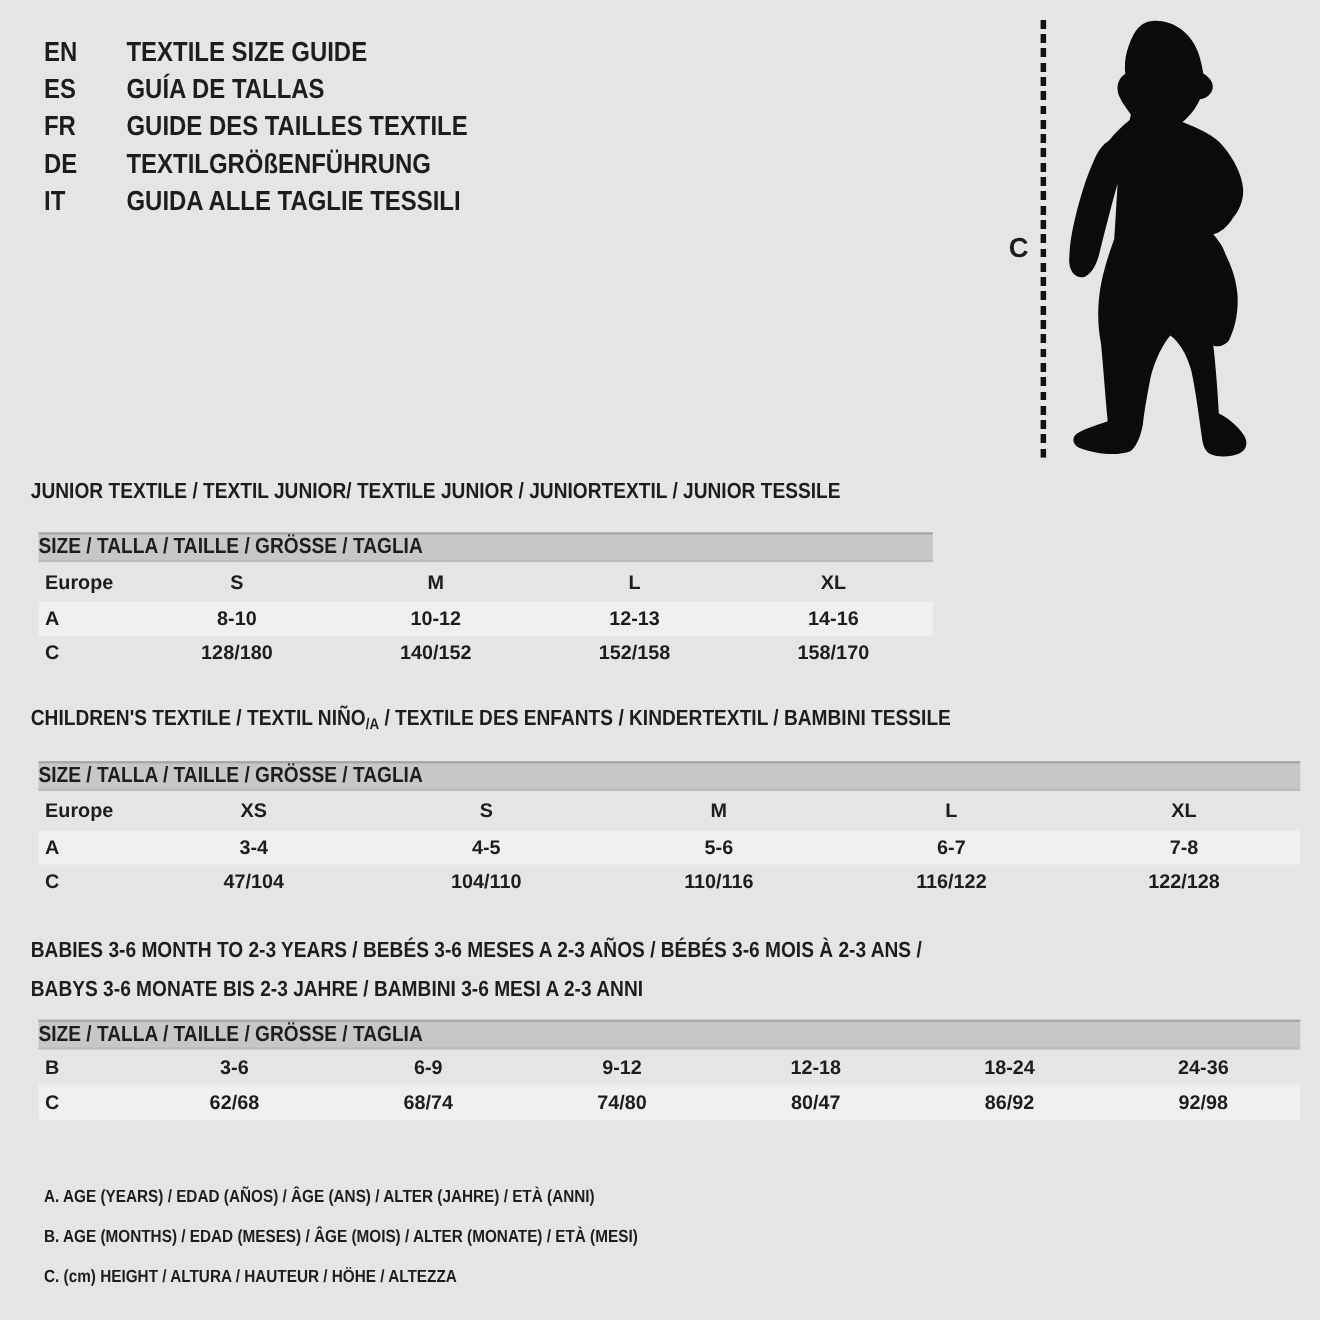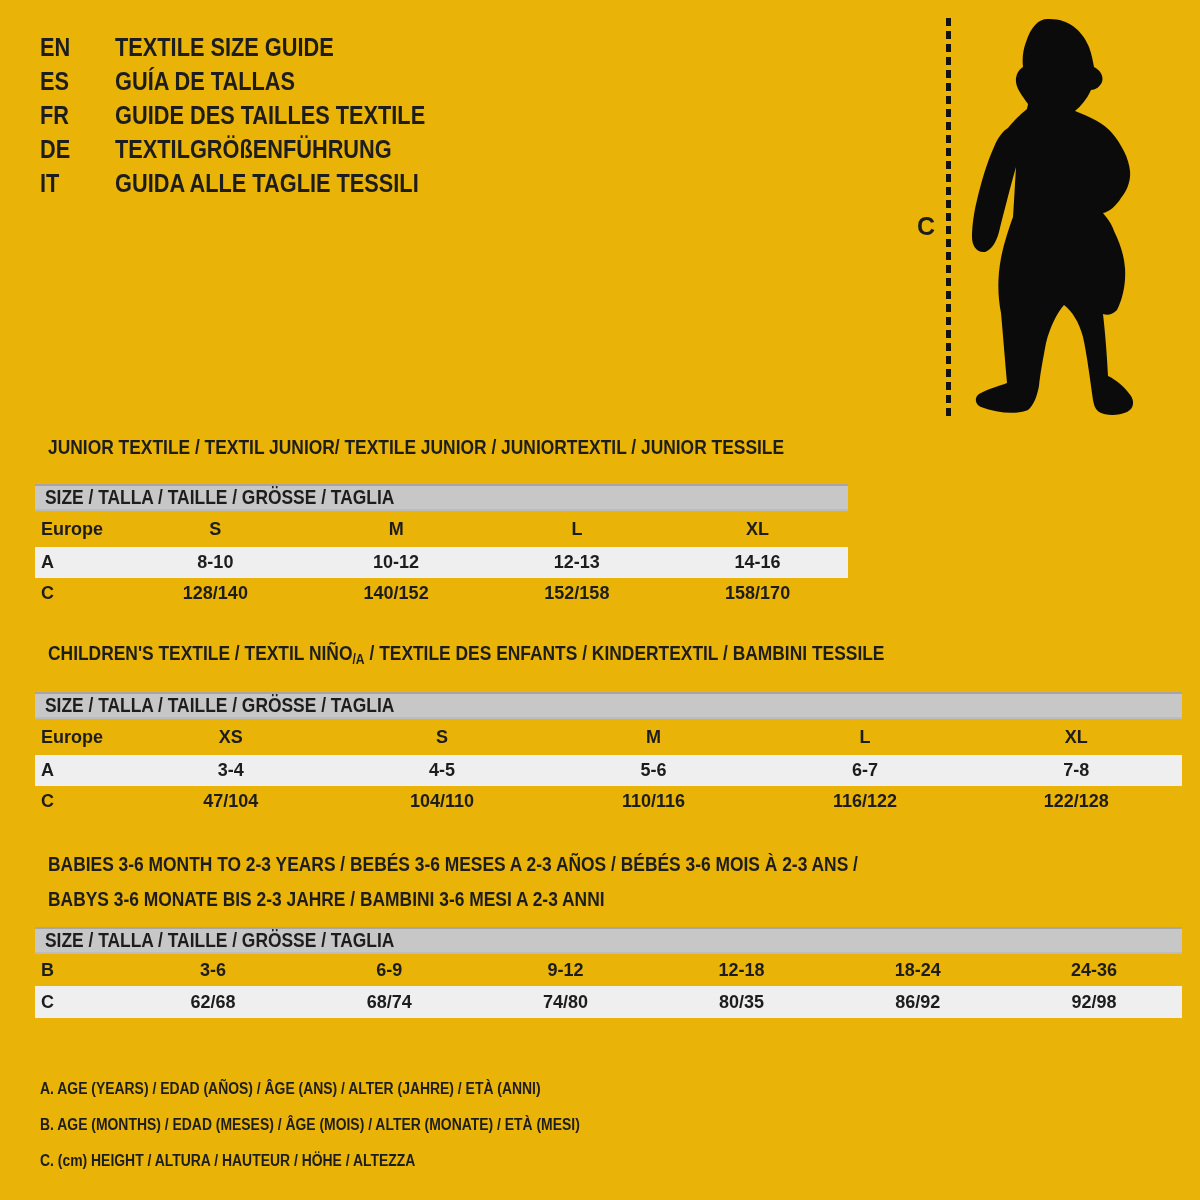--- a/index.html
+++ b/index.html
@@ -1,46 +1,46 @@
 <!DOCTYPE html>
 <html><head>
 <meta charset="utf-8">
 <style>
   html,body{margin:0;padding:0;background:#ffffff;}
   .page{
-    position:relative;width:1200px;height:1200px;background:#eab308;
+    position:relative;width:1200px;height:1200px;background:#e5e5e5;
     font-family:"Liberation Sans","DejaVu Sans",sans-serif;
     color:#1d1d1d;overflow:hidden;
   }
   .cond{display:inline-block;transform:scaleX(0.87);transform-origin:0 50%;white-space:nowrap;}
 
   
   .lang-list{position:absolute;left:40px;top:30px;}
   .lang-row{display:flex;height:34px;align-items:center;font-size:25px;font-weight:bold;}
   .lang-code{width:75px;}
   .lang-title{}
 
   
   .figure{position:absolute;left:915px;top:16px;width:250px;height:412px;}
   .c-label{position:absolute;left:2px;top:196px;font-size:25px;font-weight:bold;}
   .dash-line{position:absolute;left:31px;top:2px;width:5px;height:398px;
     background:repeating-linear-gradient(to bottom,#121212 0 8px,transparent 8px 13px);}
   .toddler{position:absolute;left:45px;top:0;width:190px;height:410px;}
 
   
-  .sec-title{position:absolute;left:48px;margin:0;font-size:20px;font-weight:bold;line-height:20px;}
+  .sec-title{position:absolute;left:28px;margin:0;font-size:20px;font-weight:bold;line-height:20px;}
   .sec-title .sub{font-size:14px;vertical-align:-4px;}
   .two-line{line-height:35px;}
 
   
   .size-table{position:absolute;left:35px;}
   .w-junior{width:813px;}
   .w-wide{width:1147px;}
   .st-head{height:27px;background:#c7c7c7;border-top:2px solid #a6a6a6;border-bottom:2px solid #bcbcbc;
-    box-sizing:border-box;display:flex;align-items:center;padding-left:10px;
+    box-sizing:border-box;display:flex;align-items:center;padding-left:0;
     font-size:20px;font-weight:bold;}
   .st-row{display:flex;align-items:center;font-size:18px;font-weight:bold;}
   .st-row.alt{background:#efefef;}
   .h36{height:36px;}
   .h31{height:31px;}
   .h32{height:32px;}
   .st-label{width:90px;padding-left:6px;box-sizing:border-box;}
   .st-cell{flex:1;text-align:center;}
 
   
@@ -122,21 +122,21 @@
     </div>
     <div class="st-row h31 alt">
       <span class="st-label">A</span>
       <span class="st-cell">8-10</span>
       <span class="st-cell">10-12</span>
       <span class="st-cell">12-13</span>
       <span class="st-cell">14-16</span>
     </div>
     <div class="st-row h31">
       <span class="st-label">C</span>
-      <span class="st-cell">128/140</span>
+      <span class="st-cell">128/180</span>
       <span class="st-cell">140/152</span>
       <span class="st-cell">152/158</span>
       <span class="st-cell">158/170</span>
     </div>
   </div>
 
   <h2 class="sec-title" style="top:643px;">
     <span class="cond"><span>CHILDREN'S TEXTILE / TEXTIL NIÑO</span><span class="sub">/A</span><span> / TEXTILE DES ENFANTS / KINDERTEXTIL / BAMBINI TESSILE</span></span>
   </h2>
   <div class="size-table w-wide" style="top:692px;">
@@ -184,21 +184,21 @@
       <span class="st-cell">9-12</span>
       <span class="st-cell">12-18</span>
       <span class="st-cell">18-24</span>
       <span class="st-cell">24-36</span>
     </div>
     <div class="st-row h32 alt">
       <span class="st-label">C</span>
       <span class="st-cell">62/68</span>
       <span class="st-cell">68/74</span>
       <span class="st-cell">74/80</span>
-      <span class="st-cell">80/35</span>
+      <span class="st-cell">80/47</span>
       <span class="st-cell">86/92</span>
       <span class="st-cell">92/98</span>
     </div>
   </div>
 
   <div class="legend">
     <div class="legend-line">
         <span class="cond">A. AGE (YEARS) / EDAD (AÑOS) / ÂGE (ANS) / ALTER (JAHRE) / ETÀ (ANNI)</span>
       </div>
     <div class="legend-line">

